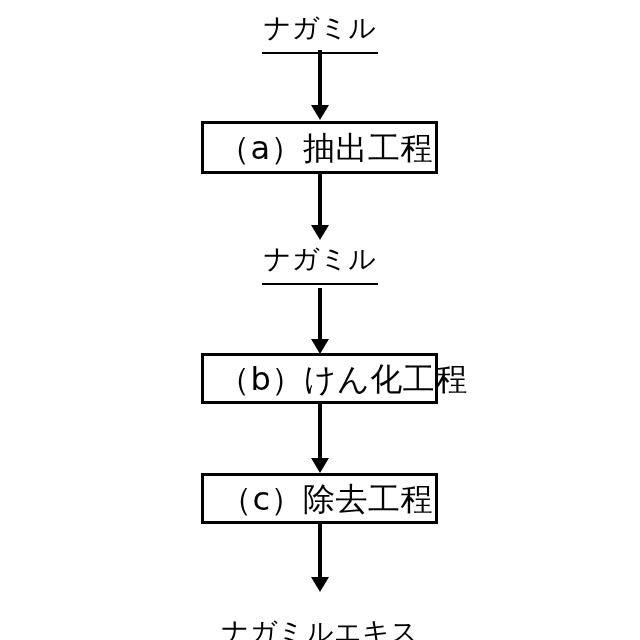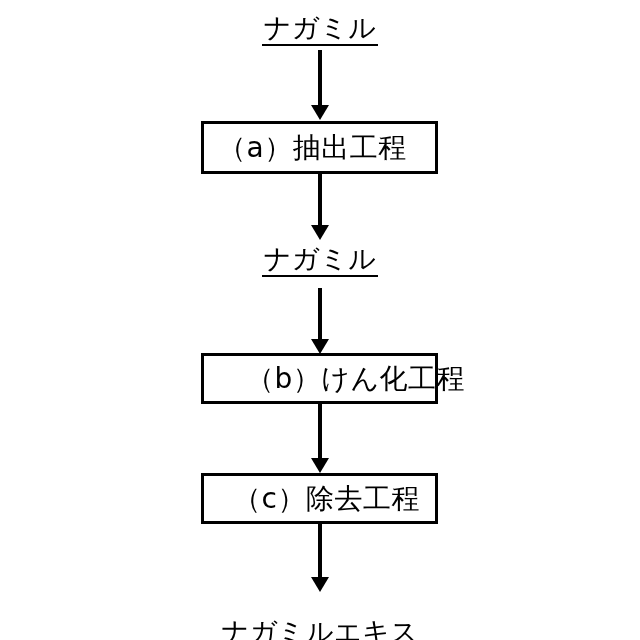--- a/index.html
+++ b/index.html
@@ -30,35 +30,35 @@
     text-align: center;
     font-size: 27px;
     line-height: 32px;
     font-weight: 500;
     letter-spacing: 0.5px;
     white-space: nowrap;
   }
   .material-label .label-text {
     display: inline-block;
     border-bottom: 2px solid #000000;
-    padding: 0 2px 0 2px;
+    padding: 0 2px 8px 2px;
   }
 
   
   .process-box {
     position: absolute;
     box-sizing: border-box;
     border: 3px solid #000000;
     background: #ffffff;
     display: flex;
     align-items: center;
     justify-content: flex-start;
   }
   .process-box .box-text {
-    font-size: 28px;
+    font-size: 32px;
     line-height: 30px;
     letter-spacing: 0.5px;
     white-space: nowrap;
     padding-left: 14px;
     font-weight: 500;
   }
 
   
   .arrow {
     position: absolute;
@@ -110,21 +110,21 @@
 
   <div class="material-label" style="top:243px;">
     <span class="label-text">ナガミル</span>
   </div>
 
   <div class="arrow" style="left:320px; top:288px; height:66px;">
     <div class="shaft" style="height:53px;"></div>
     <div class="head"></div>
   </div>
 
-  <div class="process-box" style="left:201px; top:353px; width:237px; height:51px;padding-left:28px;">
+  <div class="process-box" style="left:201px; top:353px; width:237px; height:51px;">
     <span class="box-text">（b）けん化工程</span>
   </div>
 
   <div class="arrow" style="left:320px; top:404px; height:69px;">
     <div class="shaft" style="height:56px;"></div>
     <div class="head"></div>
   </div>
 
   <div class="process-box" style="left:201px; top:473px; width:237px; height:51px;justify-content:center;">
     <span class="box-text">（c）除去工程</span>

